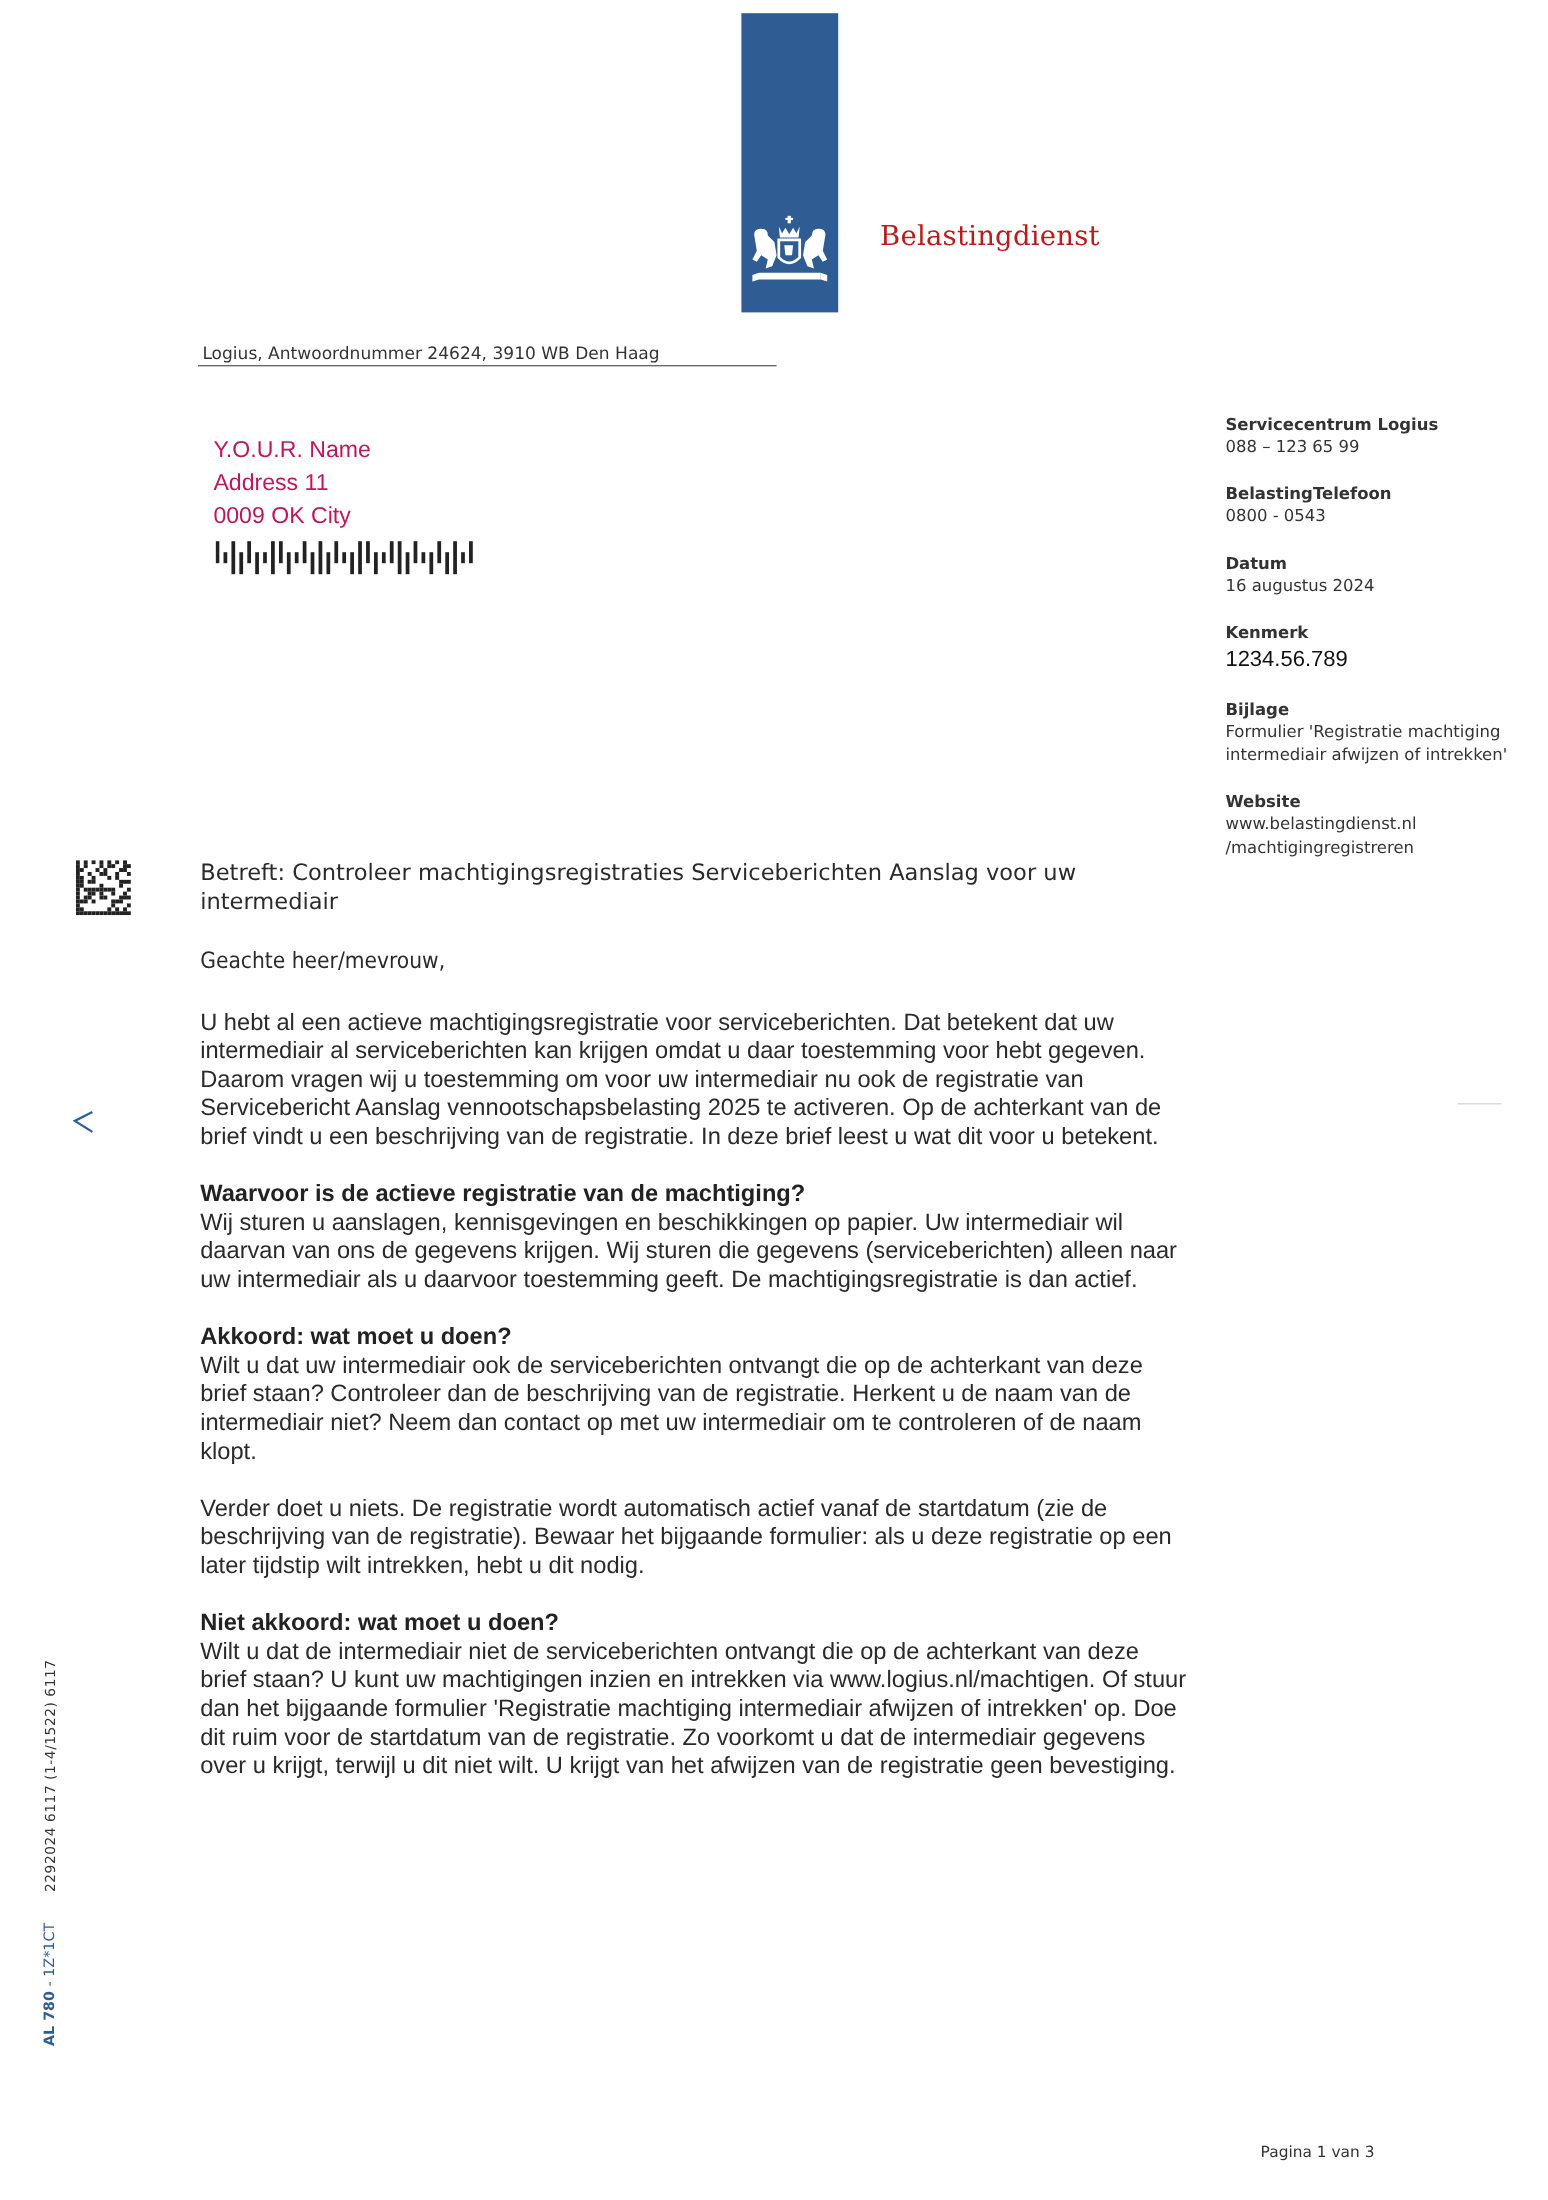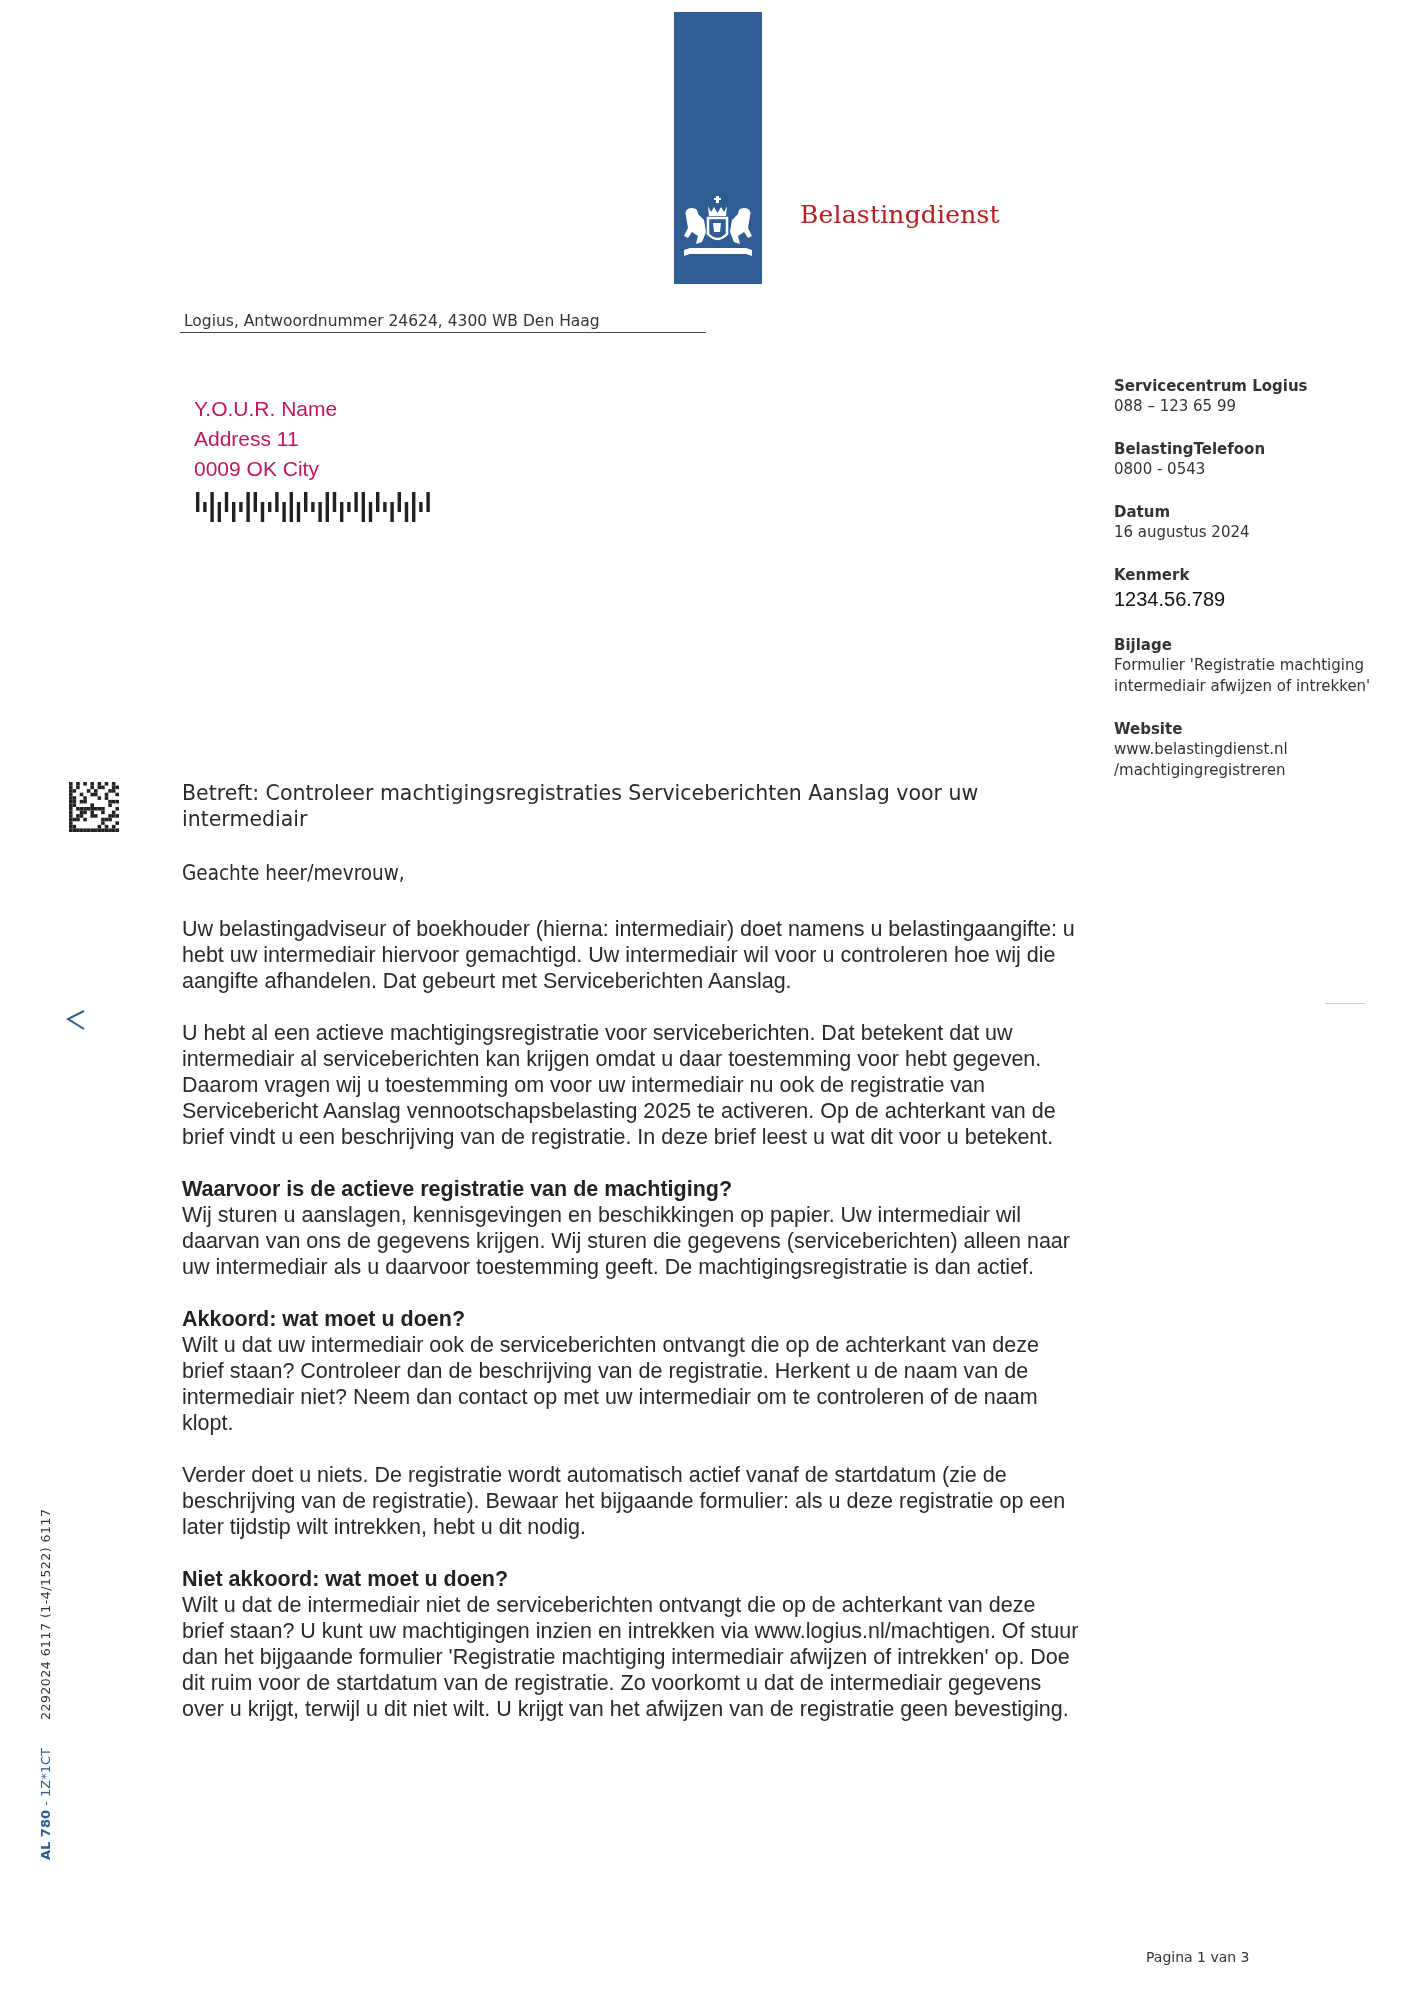--- a/index.html
+++ b/index.html
@@ -89,21 +89,21 @@
       <path d="M6 20 Q4 12 12 12 Q18 12 18 18 L24 24 L26 36 L22 46 L16 48 L18 40 L12 36 L8 42 L4 40 L8 32 Z"></path>
       <path d="M70 20 Q72 12 64 12 Q58 12 58 18 L52 24 L50 36 L54 46 L60 48 L58 40 L64 36 L68 42 L72 40 L68 32 Z"></path>
       <path d="M10 52 L66 52 L66 58 L10 58 Z"></path>
       <path d="M4 54 L10 52 L10 58 L4 60 Z"></path>
       <path d="M72 54 L66 52 L66 58 L72 60 Z"></path>
     </g>
   </svg>
 </div>
 <div id="brand-name" class="abs">Belastingdienst</div>
 
-<div id="return-address" class="abs">Logius, Antwoordnummer 24624, 4300 WB  Den Haag</div>
+<div id="return-address" class="abs">Logius, Antwoordnummer 24624, 3910 WB  Den Haag</div>
 
 <div id="recipient" class="abs">
   <div>Y.O.U.R. Name</div>
   <div>Address 11</div>
   <div>0009 OK  City</div>
 </div>
 <svg id="postal-barcode" class="abs" width="240" height="34" viewBox="0 0 240 34">
   <g fill="#222" id="barcode-bars">
       <rect x="0" y="2" width="3.4" height="20"></rect>
       <rect x="7.2" y="12" width="3.4" height="10"></rect>
@@ -267,21 +267,20 @@
       <rect x="11" y="13" width="1" height="1"></rect>
       <rect x="12" y="13" width="1" height="1"></rect>
       <rect x="13" y="13" width="1" height="1"></rect>
     </g>
 </svg>
 
 <div id="subject" class="abs">Betreft: Controleer machtigingsregistraties Serviceberichten Aanslag voor uw intermediair</div>
 
 <div id="body" class="abs">
   <p class="salutation">Geachte heer/mevrouw,</p>
-  <p>Uw belastingadviseur of boekhouder (hierna: intermediair) doet namens u belastingaangifte: u hebt uw intermediair hiervoor gemachtigd. Uw intermediair wil voor u controleren hoe wij die aangifte afhandelen. Dat gebeurt met Serviceberichten Aanslag.</p>
   <p>U hebt al een actieve machtigingsregistratie voor serviceberichten. Dat betekent dat uw intermediair al serviceberichten kan krijgen omdat u daar toestemming voor hebt gegeven. Daarom vragen wij u toestemming om voor uw intermediair nu ook de registratie van Servicebericht Aanslag vennootschapsbelasting 2025 te activeren. Op de achterkant van de brief vindt u een beschrijving van de registratie. In deze brief leest u wat dit voor u betekent.</p>
   <h3>Waarvoor is de actieve registratie van de machtiging?</h3>
   <p>Wij sturen u aanslagen, kennisgevingen en beschikkingen op papier. Uw intermediair wil daarvan van ons de gegevens krijgen. Wij sturen die gegevens (serviceberichten) alleen naar uw intermediair als u daarvoor toestemming geeft. De machtigingsregistratie is dan actief.</p>
   <h3>Akkoord: wat moet u doen?</h3>
   <p>Wilt u dat uw intermediair ook de serviceberichten ontvangt die op de achterkant van deze brief staan? Controleer dan de beschrijving van de registratie. Herkent u de naam van de intermediair niet? Neem dan contact op met uw intermediair om te controleren of de naam klopt.</p>
   <p>Verder doet u niets. De registratie wordt automatisch actief vanaf de startdatum (zie de beschrijving van de registratie). Bewaar het bijgaande formulier: als u deze registratie op een later tijdstip wilt intrekken, hebt u dit nodig.</p>
   <h3>Niet akkoord: wat moet u doen?</h3>
   <p>Wilt u dat de intermediair niet de serviceberichten ontvangt die op de achterkant van deze brief staan? U kunt uw machtigingen inzien en intrekken via www.logius.nl/machtigen. Of stuur dan het bijgaande formulier 'Registratie machtiging intermediair afwijzen of intrekken' op. Doe dit ruim voor de startdatum van de registratie. Zo voorkomt u dat de intermediair gegevens over u krijgt, terwijl u dit niet wilt. U krijgt van het afwijzen van de registratie geen bevestiging.</p>
 </div>
 

